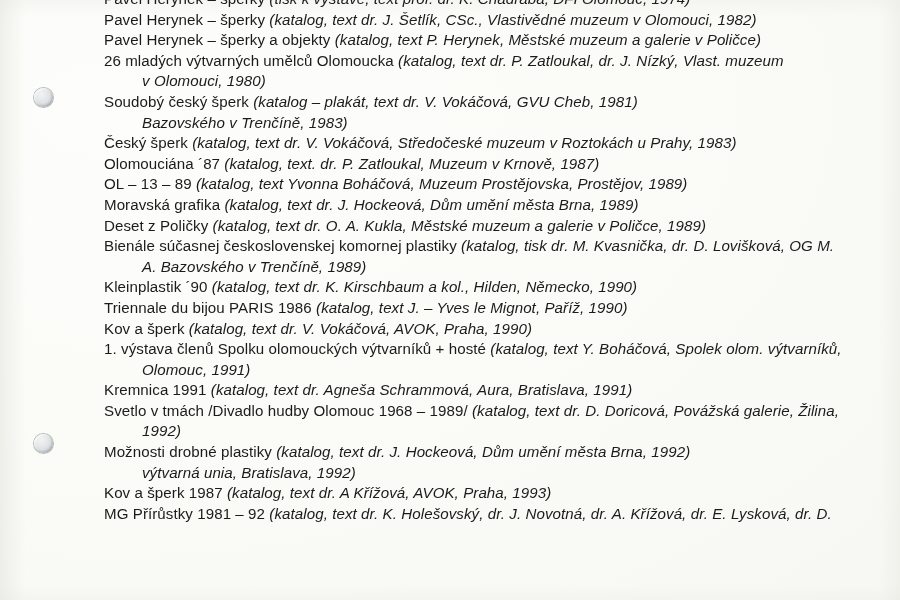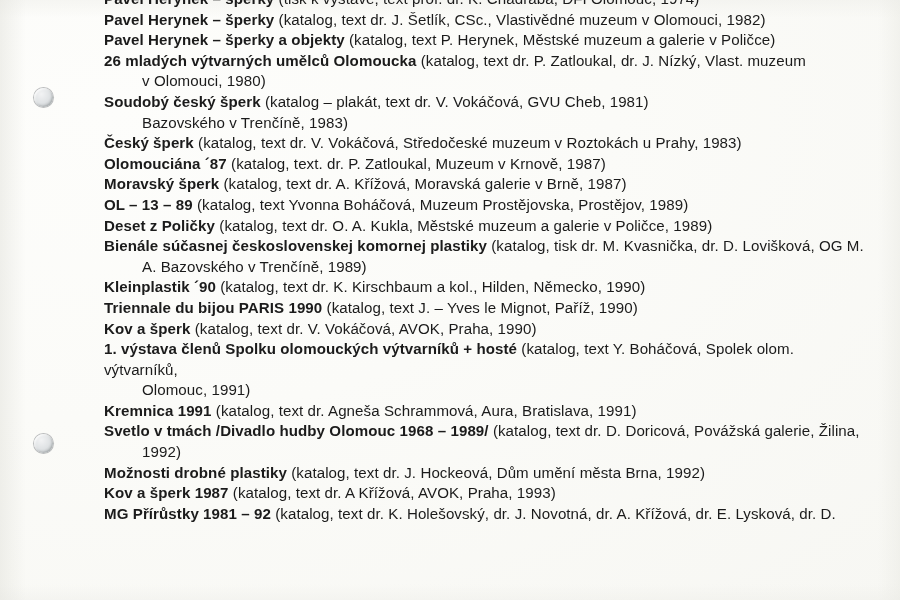--- a/index.html
+++ b/index.html
@@ -59,22 +59,22 @@
     margin: 0;
     padding: 0;
     text-indent: 0;
     white-space: normal;
   }
   .entry + .entry { margin-top: 0px; }
   
   .entry.wrap {
     padding-left: 38px;
   }
-  .t  { font-style: normal; font-weight: bold; }
-  .i  { }
+  .t  { font-style: normal; }
+  .i  { font-style: italic; }
 </style>
 </head>
 <body>
 
 <div id="page">
 
   <div id="paper-texture"></div>
 
   <div class="hole" id="hole-top"></div>
   <div class="hole" id="hole-bottom"></div>
@@ -82,31 +82,32 @@
   <div id="text-column">
       <div class="entry"><span class="t">Pavel Herynek – šperky </span><span class="i">(tisk k výstavě, text prof. dr. K. Chadraba, DFI Olomouc, 1974)</span></div>
       <div class="entry"><span class="t">Pavel Herynek – šperky </span><span class="i">(katalog, text dr. J. Šetlík, CSc., Vlastivědné muzeum v Olomouci, 1982)</span></div>
       <div class="entry"><span class="t">Pavel Herynek – šperky a objekty </span><span class="i">(katalog, text P. Herynek, Městské muzeum a galerie v Poličce)</span></div>
       <div class="entry"><span class="t">26 mladých výtvarných umělců Olomoucka </span><span class="i">(katalog, text dr. P. Zatloukal, dr. J. Nízký, Vlast. muzeum</span></div>
       <div class="entry wrap"><span class="i">v Olomouci, 1980)</span></div>
       <div class="entry"><span class="t">Soudobý český šperk </span><span class="i">(katalog – plakát, text dr. V. Vokáčová, GVU Cheb, 1981)</span></div>
       <div class="entry wrap"><span class="i">Bazovského v Trenčíně, 1983)</span></div>
       <div class="entry"><span class="t">Český šperk </span><span class="i">(katalog, text dr. V. Vokáčová, Středočeské muzeum v Roztokách u Prahy, 1983)</span></div>
       <div class="entry"><span class="t">Olomouciána ´87 </span><span class="i">(katalog, text. dr. P. Zatloukal, Muzeum v Krnově, 1987)</span></div>
-      <div class="entry"><span class="t">Moravský šperk </span><span class="i">(katalog, text dr. A. Křížová, Moravská galerie v Brně, 1987)</span></div>
       <div class="entry"><span class="t">OL – 13 – 89 </span><span class="i">(katalog, text Yvonna Boháčová, Muzeum Prostějovska, Prostějov, 1989)</span></div>
+      <div class="entry"><span class="t">Moravská grafika </span><span class="i">(katalog, text dr. J. Hockeová, Dům umění města Brna, 1989)</span></div>
       <div class="entry"><span class="t">Deset z Poličky </span><span class="i">(katalog, text dr. O. A. Kukla, Městské muzeum a galerie v Poličce, 1989)</span></div>
       <div class="entry"><span class="t">Bienále súčasnej československej komornej plastiky </span><span class="i">(katalog, tisk dr. M. Kvasnička, dr. D. Lovišková, OG M.</span></div>
       <div class="entry wrap"><span class="i">A. Bazovského v Trenčíně, 1989)</span></div>
       <div class="entry"><span class="t">Kleinplastik ´90 </span><span class="i">(katalog, text dr. K. Kirschbaum a kol., Hilden, Německo, 1990)</span></div>
-      <div class="entry"><span class="t">Triennale du bijou PARIS 1990 </span><span class="i">(katalog, text J. – Yves le Mignot, Paříž, 1990)</span></div>
+      <div class="entry"><span class="t">Triennale du bijou PARIS 1986 </span><span class="i">(katalog, text J. – Yves le Mignot, Paříž, 1990)</span></div>
       <div class="entry"><span class="t">Kov a šperk </span><span class="i">(katalog, text dr. V. Vokáčová, AVOK, Praha, 1990)</span></div>
       <div class="entry"><span class="t">1. výstava členů Spolku olomouckých výtvarníků + hosté </span><span class="i">(katalog, text Y. Boháčová, Spolek olom. výtvarníků,</span></div>
       <div class="entry wrap"><span class="i">Olomouc, 1991)</span></div>
       <div class="entry"><span class="t">Kremnica 1991 </span><span class="i">(katalog, text dr. Agneša Schrammová, Aura, Bratislava, 1991)</span></div>
       <div class="entry"><span class="t">Svetlo v tmách /Divadlo hudby Olomouc 1968 – 1989/ </span><span class="i">(katalog, text dr. D. Doricová, Povážská galerie, Žilina,</span></div>
       <div class="entry wrap"><span class="i">1992)</span></div>
       <div class="entry"><span class="t">Možnosti drobné plastiky </span><span class="i">(katalog, text dr. J. Hockeová, Dům umění města Brna, 1992)</span></div>
+      <div class="entry wrap"><span class="i">výtvarná unia, Bratislava, 1992)</span></div>
       <div class="entry"><span class="t">Kov a šperk 1987 </span><span class="i">(katalog, text dr. A Křížová, AVOK, Praha, 1993)</span></div>
       <div class="entry"><span class="t">MG Přírůstky 1981 – 92 </span><span class="i">(katalog, text dr. K. Holešovský, dr. J. Novotná, dr. A. Křížová, dr. E. Lysková, dr. D.</span></div>
     </div>
 
 </div>
 
 </body></html>

